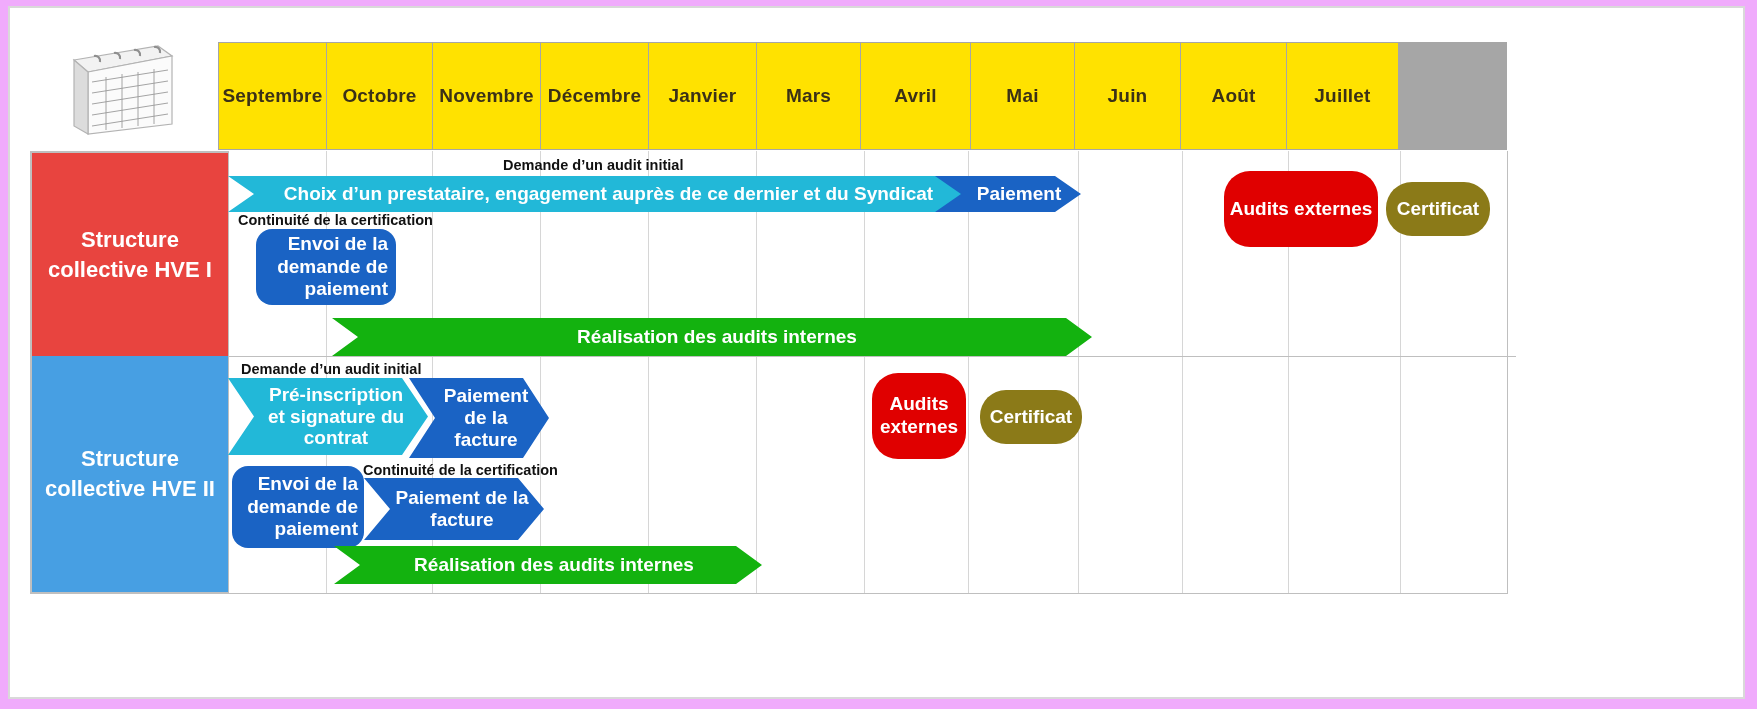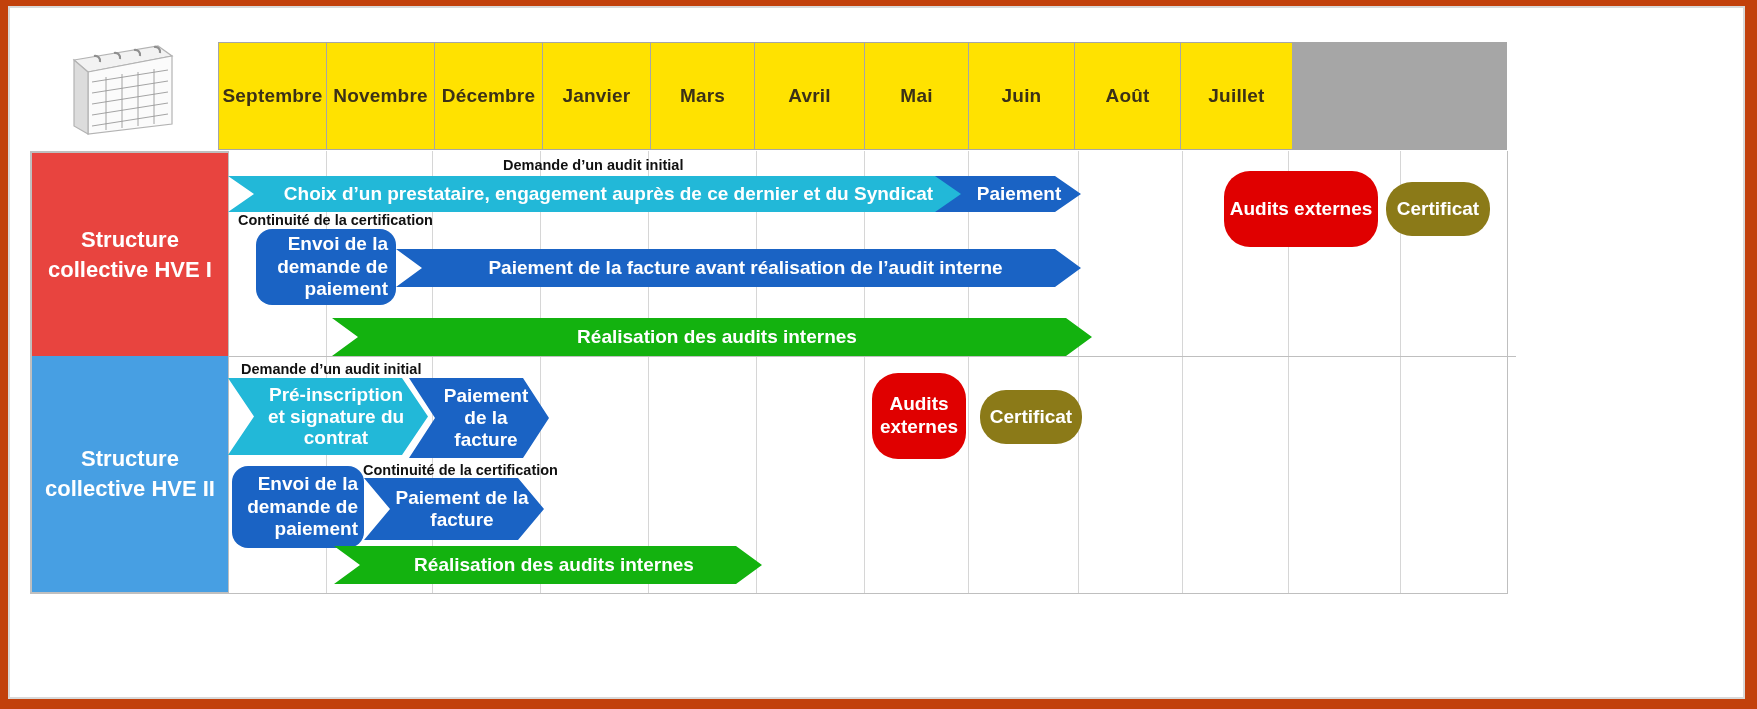--- a/index.html
+++ b/index.html
@@ -5,21 +5,21 @@
   html, body {
     margin: 0;
     padding: 0;
     background: #ffffff;
     font-family: "Liberation Sans", sans-serif;
   }
   #page {
     position: relative;
     width: 1757px;
     height: 709px;
-    background: #c2410c;
+    background: #f0abfc;
     overflow: hidden;
   }
   .outer-frame {
     position: absolute;
     left: 8px;
     top: 6px;
     width: 1737px;
     height: 693px;
     border: 2px solid #d9d9d9;
     box-sizing: border-box;
@@ -198,20 +198,21 @@
         <path d="M32 18 a5 5 0 0 1 6 6"></path>
         <path d="M52 15 a5 5 0 0 1 6 6"></path>
         <path d="M72 12 a5 5 0 0 1 6 6"></path>
         <path d="M92 9 a5 5 0 0 1 6 6"></path>
       </g>
     </svg>
   </div>
 
   <div class="month-header" id="month-header" style="width: 1289px;">
       <div class="month-cell" style="width: 107px;">Septembre</div>
+      <div class="month-cell" style="width: 105px;">Octobre</div>
       <div class="month-cell" style="width: 107px;">Novembre</div>
       <div class="month-cell" style="width: 107px;">Décembre</div>
       <div class="month-cell" style="width: 107px;">Janvier</div>
       <div class="month-cell" style="width: 103px;">Mars</div>
       <div class="month-cell" style="width: 109px;">Avril</div>
       <div class="month-cell" style="width: 103px;">Mai</div>
       <div class="month-cell" style="width: 105px;">Juin</div>
       <div class="month-cell" style="width: 105px;">Août</div>
       <div class="month-cell" style="width: 111px;">Juillet</div>
     </div>
@@ -238,21 +239,20 @@
   <div class="note" style="left:503px; top:157px;">Demande d’un audit initial</div>
 
   <div class="bar arrow-both cyan" style="left:228px; top:176px; width:735px; height:36px; font-size:19px; padding-left:40px; padding-right:14px;">Choix d’un prestataire, engagement auprès de ce dernier et du Syndicat</div>
 
   <div class="bar arrow-both blue" style="left:935px; top:176px; width:146px; height:36px; font-size:19px; padding-left:22px;">Paiement</div>
 
   <div class="note" style="left:238px; top:212px;">Continuité de la certification</div>
 
   <div class="rounded-box" style="left:256px; top:229px; width:140px; height:76px; font-size:19px; padding:0 8px;">Envoi de la demande de paiement</div>
 
-  <div class="bar arrow-both blue" style="left:396px; top:249px; width:685px; height:38px; font-size:19px; padding-left:30px; padding-right:16px;">Paiement de la facture avant réalisation de l’audit interne</div>
 
   <div class="bar arrow-both green" style="left:332px; top:318px; width:760px; height:38px; font-size:19px; padding-left:26px; padding-right:16px;">Réalisation des audits internes</div>
 
   <div class="badge badge-red" style="left:1224px; top:171px; width:154px; height:76px; font-size:19px;">Audits externes</div>
 
   <div class="badge badge-olive" style="left:1386px; top:182px; width:104px; height:54px; font-size:19px;">Certificat</div>
 
   <div class="note" style="left:241px; top:361px;">Demande d’un audit initial</div>
 
   <div class="bar arrow-both cyan" style="left:228px; top:378px; width:200px; height:77px; font-size:19px; padding-left:30px; padding-right:14px;">Pré-inscription et signature du contrat</div>

